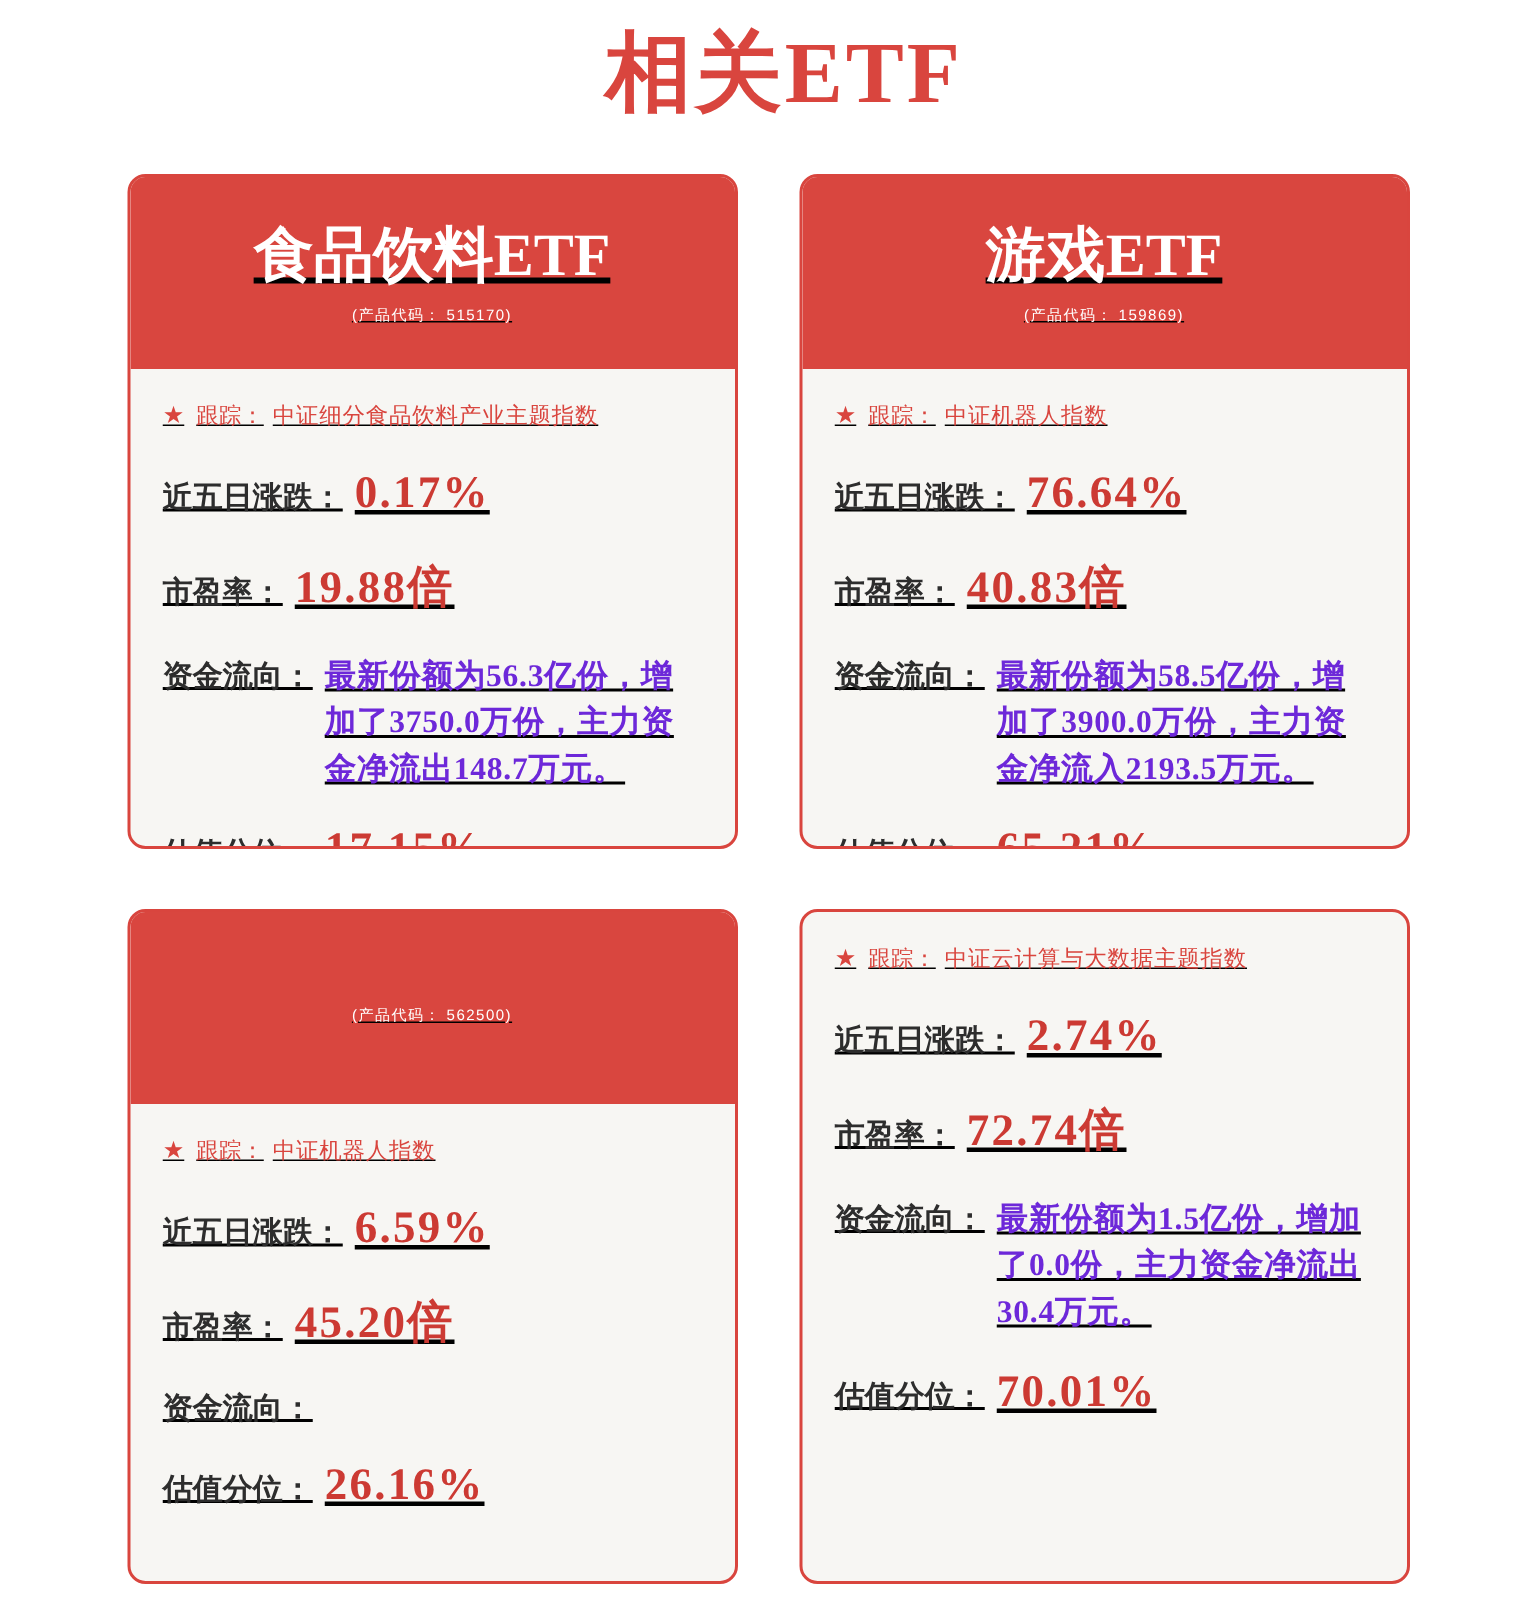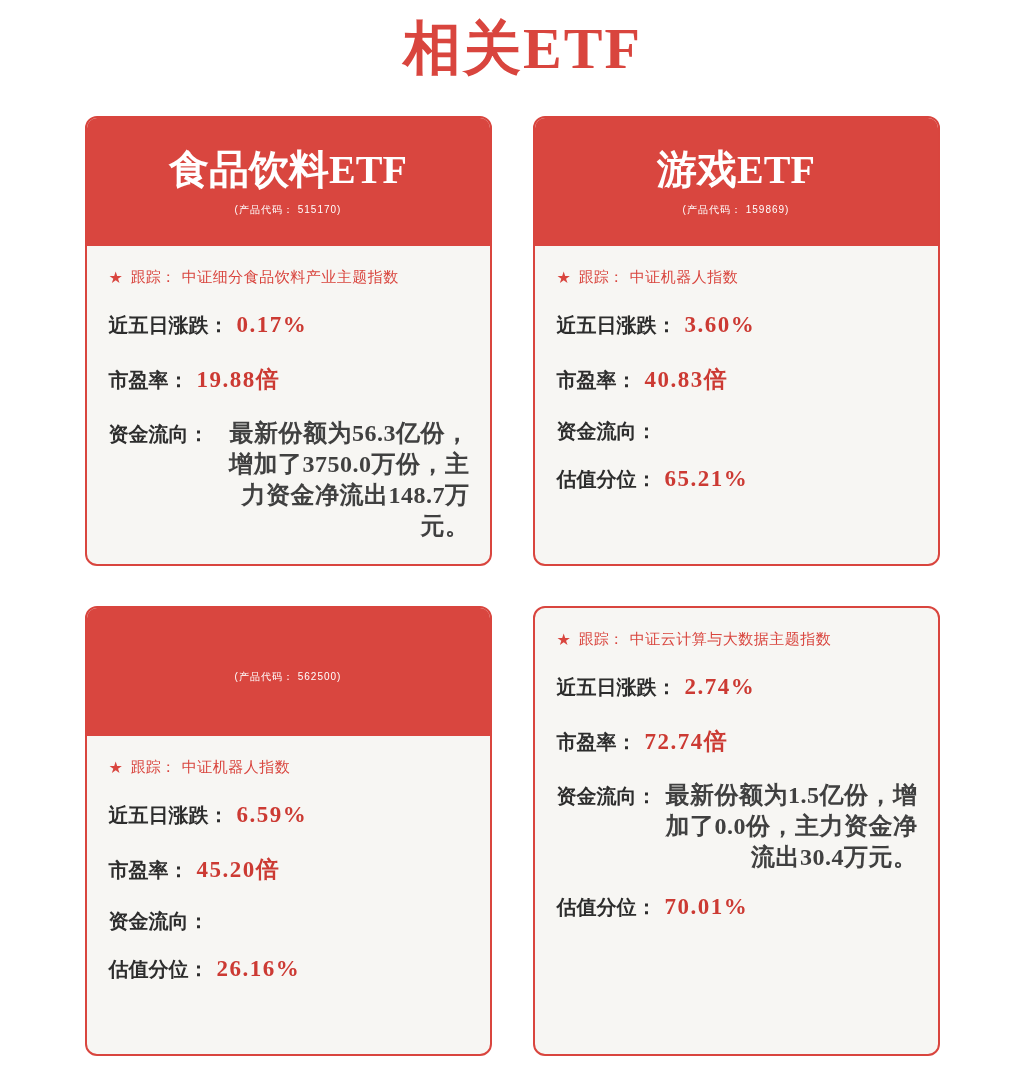--- a/index.html
+++ b/index.html
@@ -20,20 +20,21 @@
     letter-spacing: 2px;
     padding-left: 21px;
   }
   .cards-grid {
     width: 855px;
     margin: 28px auto 16px auto;
     display: grid;
     grid-template-columns: 407px 407px;
     column-gap: 41px;
     row-gap: 40px;
+    text-decoration: underline;
   }
   .card {
     height: 450px;
     border: 2px solid #d9453e;
     border-radius: 12px;
     background: #f7f6f3;
     overflow: hidden;
   }
   .card-header {
     height: 128px;
@@ -68,45 +69,44 @@
     font-size: 16px;
     margin-right: 8px;
     line-height: 1;
   }
   .track-label { margin-right: 6px; white-space: nowrap; }
   .track-index { letter-spacing: 0.5px; }
   .stat-row {
     display: flex;
     align-items: baseline;
     margin-top: 25px;
-    text-align: right;
   }
   .stat-label {
     font-size: 20px;
     font-weight: bold;
     color: #2d2d2d;
     white-space: nowrap;
     flex: 0 0 auto;
   }
   .stat-value {
     margin-left: 8px;
     font-family: "Liberation Serif", serif;
     font-weight: bold;
-    font-size: 23px;
+    font-size: 30px;
     color: #cc3a33;
     letter-spacing: 1.5px;
   }
   .flow-row { margin-top: 23px; }
   .flow-value {
     margin-left: 8px;
     font-family: "Liberation Serif", serif;
     font-weight: bold;
-    font-size: 24px;
+    font-size: 21px;
     line-height: 31px;
-    color: #404040;
+    color: #6d28d9;
     letter-spacing: 0.5px;
     flex: 1 1 auto;
   }
   .valuation-row { margin-top: 21px; }
 </style>
 </head>
 <body>
 
 <h1 class="page-title">相关ETF</h1>
 
@@ -148,28 +148,29 @@
       <div class="card-code">(产品代码： 159869)</div>
     </div>
     <div class="card-body">
       <div class="track-row">
         <span class="star-icon">★</span>
         <span class="track-label">跟踪：</span>
         <span class="track-index">中证机器人指数</span>
       </div>
       <div class="stat-row">
         <span class="stat-label">近五日涨跌：</span>
-        <span class="stat-value">3.60%</span>
+        <span class="stat-value">76.64%</span>
       </div>
       <div class="stat-row">
         <span class="stat-label">市盈率：</span>
         <span class="stat-value">40.83倍</span>
       </div>
       <div class="stat-row flow-row">
         <span class="stat-label">资金流向：</span>
+        <span class="flow-value">最新份额为58.5亿份，增加了3900.0万份，主力资金净流入2193.5万元。</span>
       </div>
       <div class="stat-row valuation-row">
         <span class="stat-label">估值分位：</span>
         <span class="stat-value">65.21%</span>
       </div>
     </div>
   </div>
 
   <div class="card">
     <div class="card-header">

